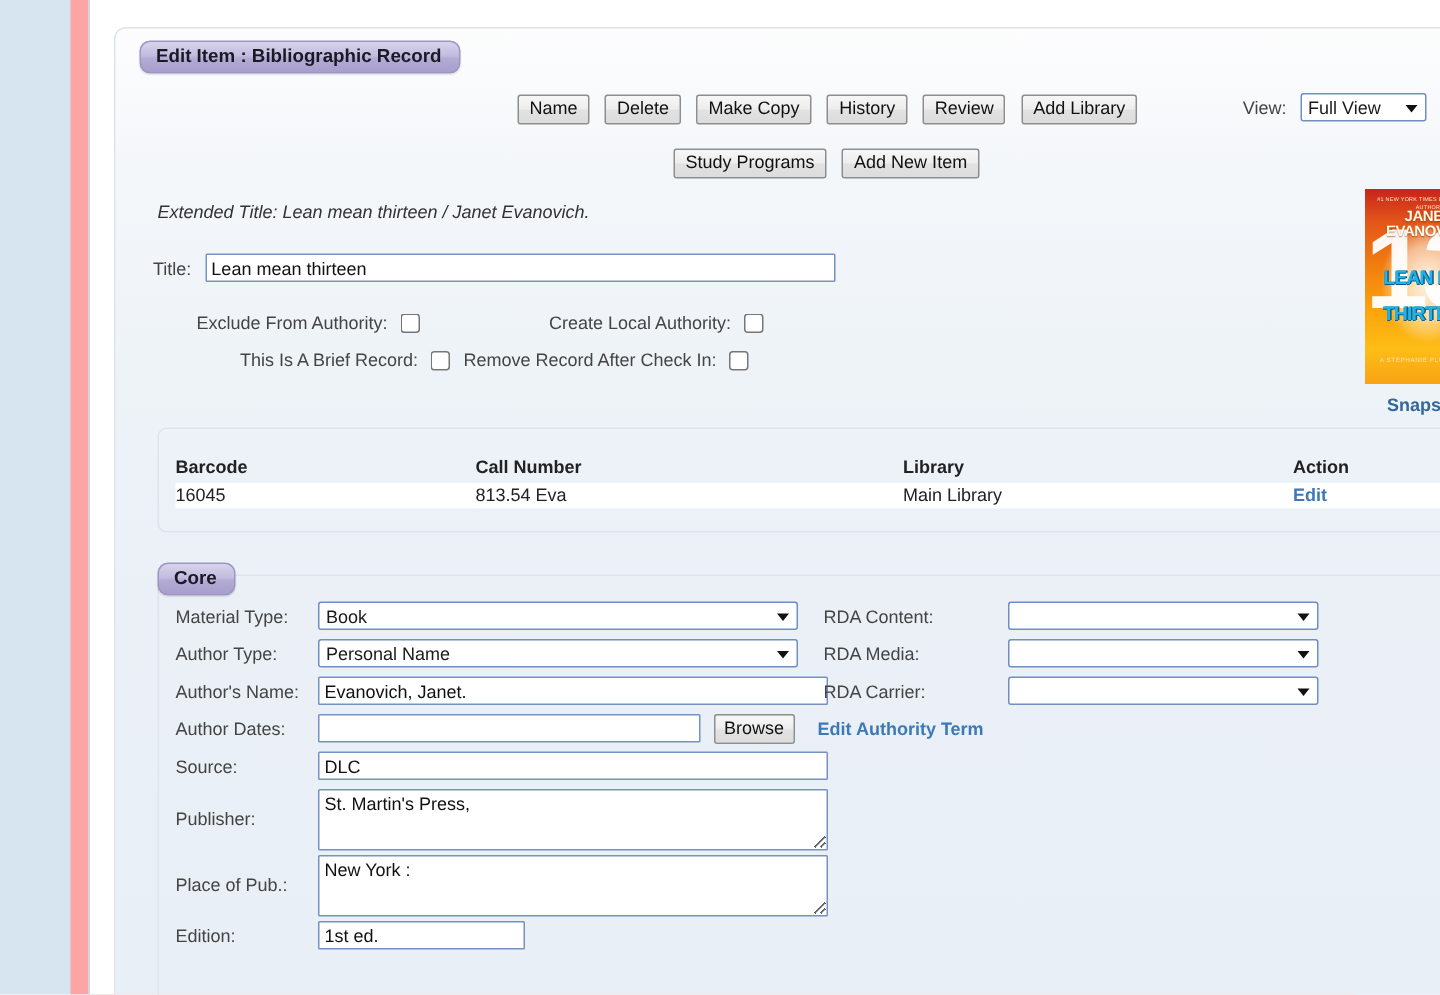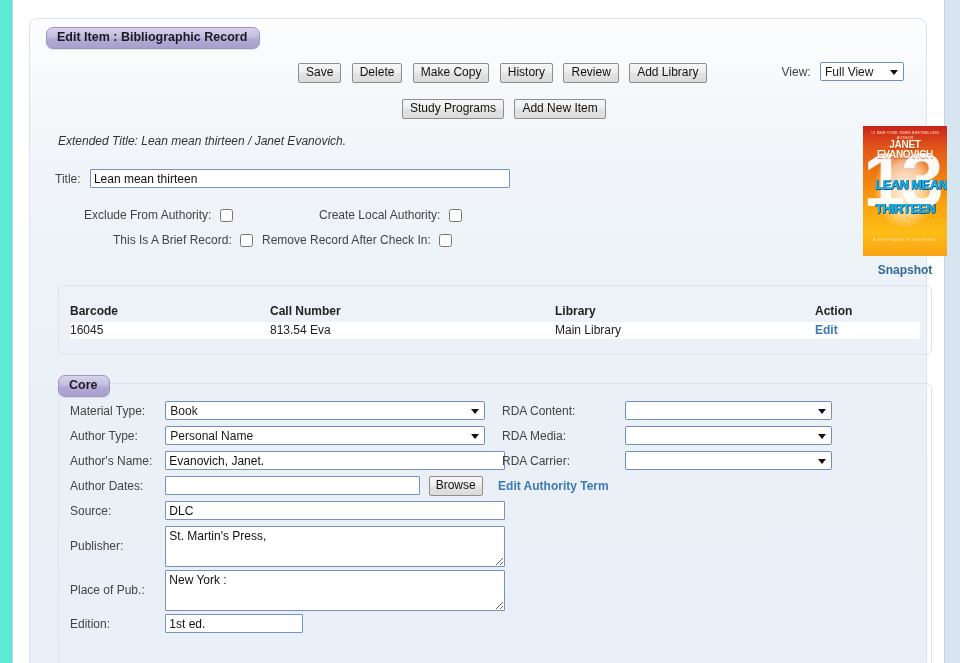--- a/index.html
+++ b/index.html
@@ -15,21 +15,22 @@
     font-family: "Liberation Sans", sans-serif;
     font-size: 12px;
     color: #333333;
   }
 
   
   #page {
     position: relative;
     width: 856px;
     height: 663px;
-    background: #5eead4;
+    background: #fca5a5;
+    margin-left: 47px;
   }
   #page-inner {
     position: absolute;
     left: 12px;
     top: 0;
     width: 933px;
     height: 663px;
     background: #ffffff;
     border-left: 1px solid #c3d4e2;
     border-right: 1px solid #c3d4e2;
@@ -433,21 +434,21 @@
 <body>
 
 <div id="page">
   <div id="page-inner">
 
     <div class="panel">
 
       <div class="legend-tab" id="title-tab">Edit Item : Bibliographic Record</div>
 
       <div class="btnrow" id="btnrow1">
-        <button class="gbtn">Save</button>
+        <button class="gbtn">Name</button>
         <button class="gbtn">Delete</button>
         <button class="gbtn">Make Copy</button>
         <button class="gbtn">History</button>
         <button class="gbtn">Review</button>
         <button class="gbtn">Add Library</button>
       </div>
 
       <div class="btnrow" id="btnrow2">
         <button class="gbtn">Study Programs</button>
         <button class="gbtn">Add New Item</button>

